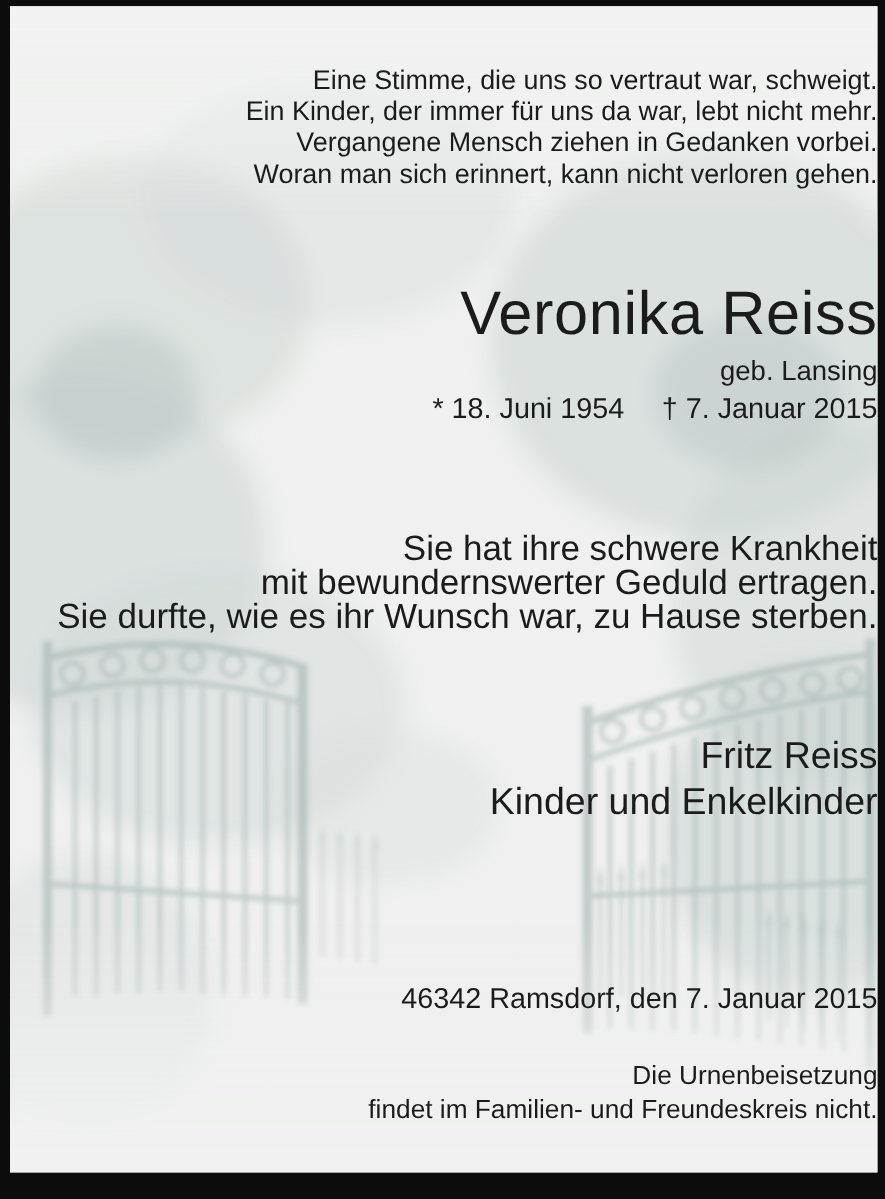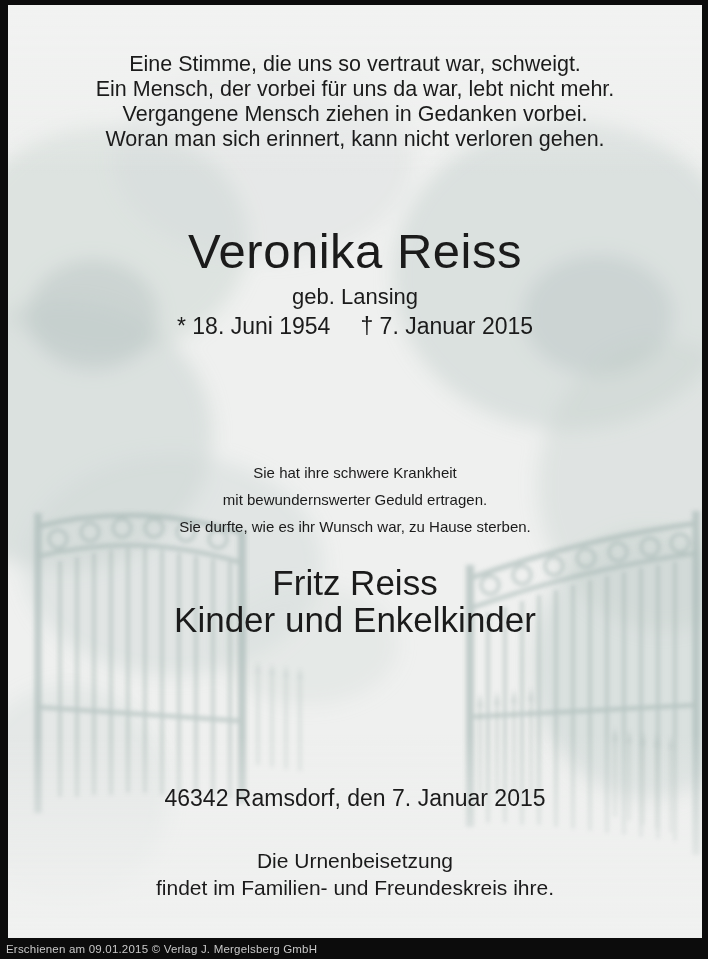--- a/index.html
+++ b/index.html
@@ -23,28 +23,28 @@
   .watermark {
     position: absolute; left: 0; top: 0;
     width: 100%; height: 100%;
     display: block;
   }
   .textlayer {
     position: absolute; left: 0; top: 0;
     width: 100%; height: 100%;
     color: #1b1b1b;
   }
-  .block { position: absolute; left: 0; right: 0; text-align: center; }
+  .block { position: absolute; left: 0; right: 0; text-align: right; }
   .poem      { top: 47px;  font-size: 21.5px; line-height: 25px; }
   .name      { top: 218px; font-size: 49px; line-height: 56px; font-weight: 400; letter-spacing: 0.5px; }
   .maiden    { top: 279px; font-size: 22px; line-height: 26px; }
   .dates     { top: 308px; font-size: 23px; line-height: 27px; }
   .dates .gap { display: inline-block; width: 30px; }
-  .tribute   { top: 420px; font-size: 15px; line-height: 27px; margin-top: 34px; }
-  .mourners  { top: 559px; font-size: 35px; line-height: 37px; }
+  .tribute   { top: 420px; font-size: 28px; line-height: 27px; }
+  .mourners  { top: 581px; font-size: 30px; line-height: 37px; }
   .placedate { top: 780px; font-size: 23px; line-height: 27px; }
   .funeral   { top: 842px; font-size: 21px; line-height: 27px; }
   .imprint {
     position: absolute; left: 6px; bottom: 3px;
     font-size: 11.5px; line-height: 14px;
     color: #c9c9c9;
     letter-spacing: 0.2px;
   }
 </style>
 </head>
@@ -173,21 +173,21 @@
       </g>
 
       <rect x="0" y="0" width="694" height="170" fill="url(#fadeTop)"></rect>
       <rect x="0" y="730" width="694" height="203" fill="url(#fadeBottom)"></rect>
     </svg>
 
     <div class="textlayer">
 
       <div class="block poem">
         <div>Eine Stimme, die uns so vertraut war, schweigt.</div>
-        <div>Ein Mensch, der vorbei für uns da war, lebt nicht mehr.</div>
+        <div>Ein Kinder, der immer für uns da war, lebt nicht mehr.</div>
         <div>Vergangene Mensch ziehen in Gedanken vorbei.</div>
         <div>Woran man sich erinnert, kann nicht verloren gehen.</div>
       </div>
 
       <div class="block name">Veronika Reiss</div>
 
       <div class="block maiden">geb. Lansing</div>
 
       <div class="block dates">
         <span>* 18. Juni 1954</span><span class="gap"></span><span>† 7. Januar 2015</span>
@@ -201,20 +201,19 @@
 
       <div class="block mourners">
         <div>Fritz Reiss</div>
         <div>Kinder und Enkelkinder</div>
       </div>
 
       <div class="block placedate">46342 Ramsdorf, den 7. Januar 2015</div>
 
       <div class="block funeral">
         <div>Die Urnenbeisetzung</div>
-        <div>findet im Familien- und Freundeskreis ihre.</div>
+        <div>findet im Familien- und Freundeskreis nicht.</div>
       </div>
 
     </div>
   </div>
 
-  <div class="imprint">Erschienen am 09.01.2015 © Verlag J. Mergelsberg GmbH</div>
 </div>
 
 </body></html>

